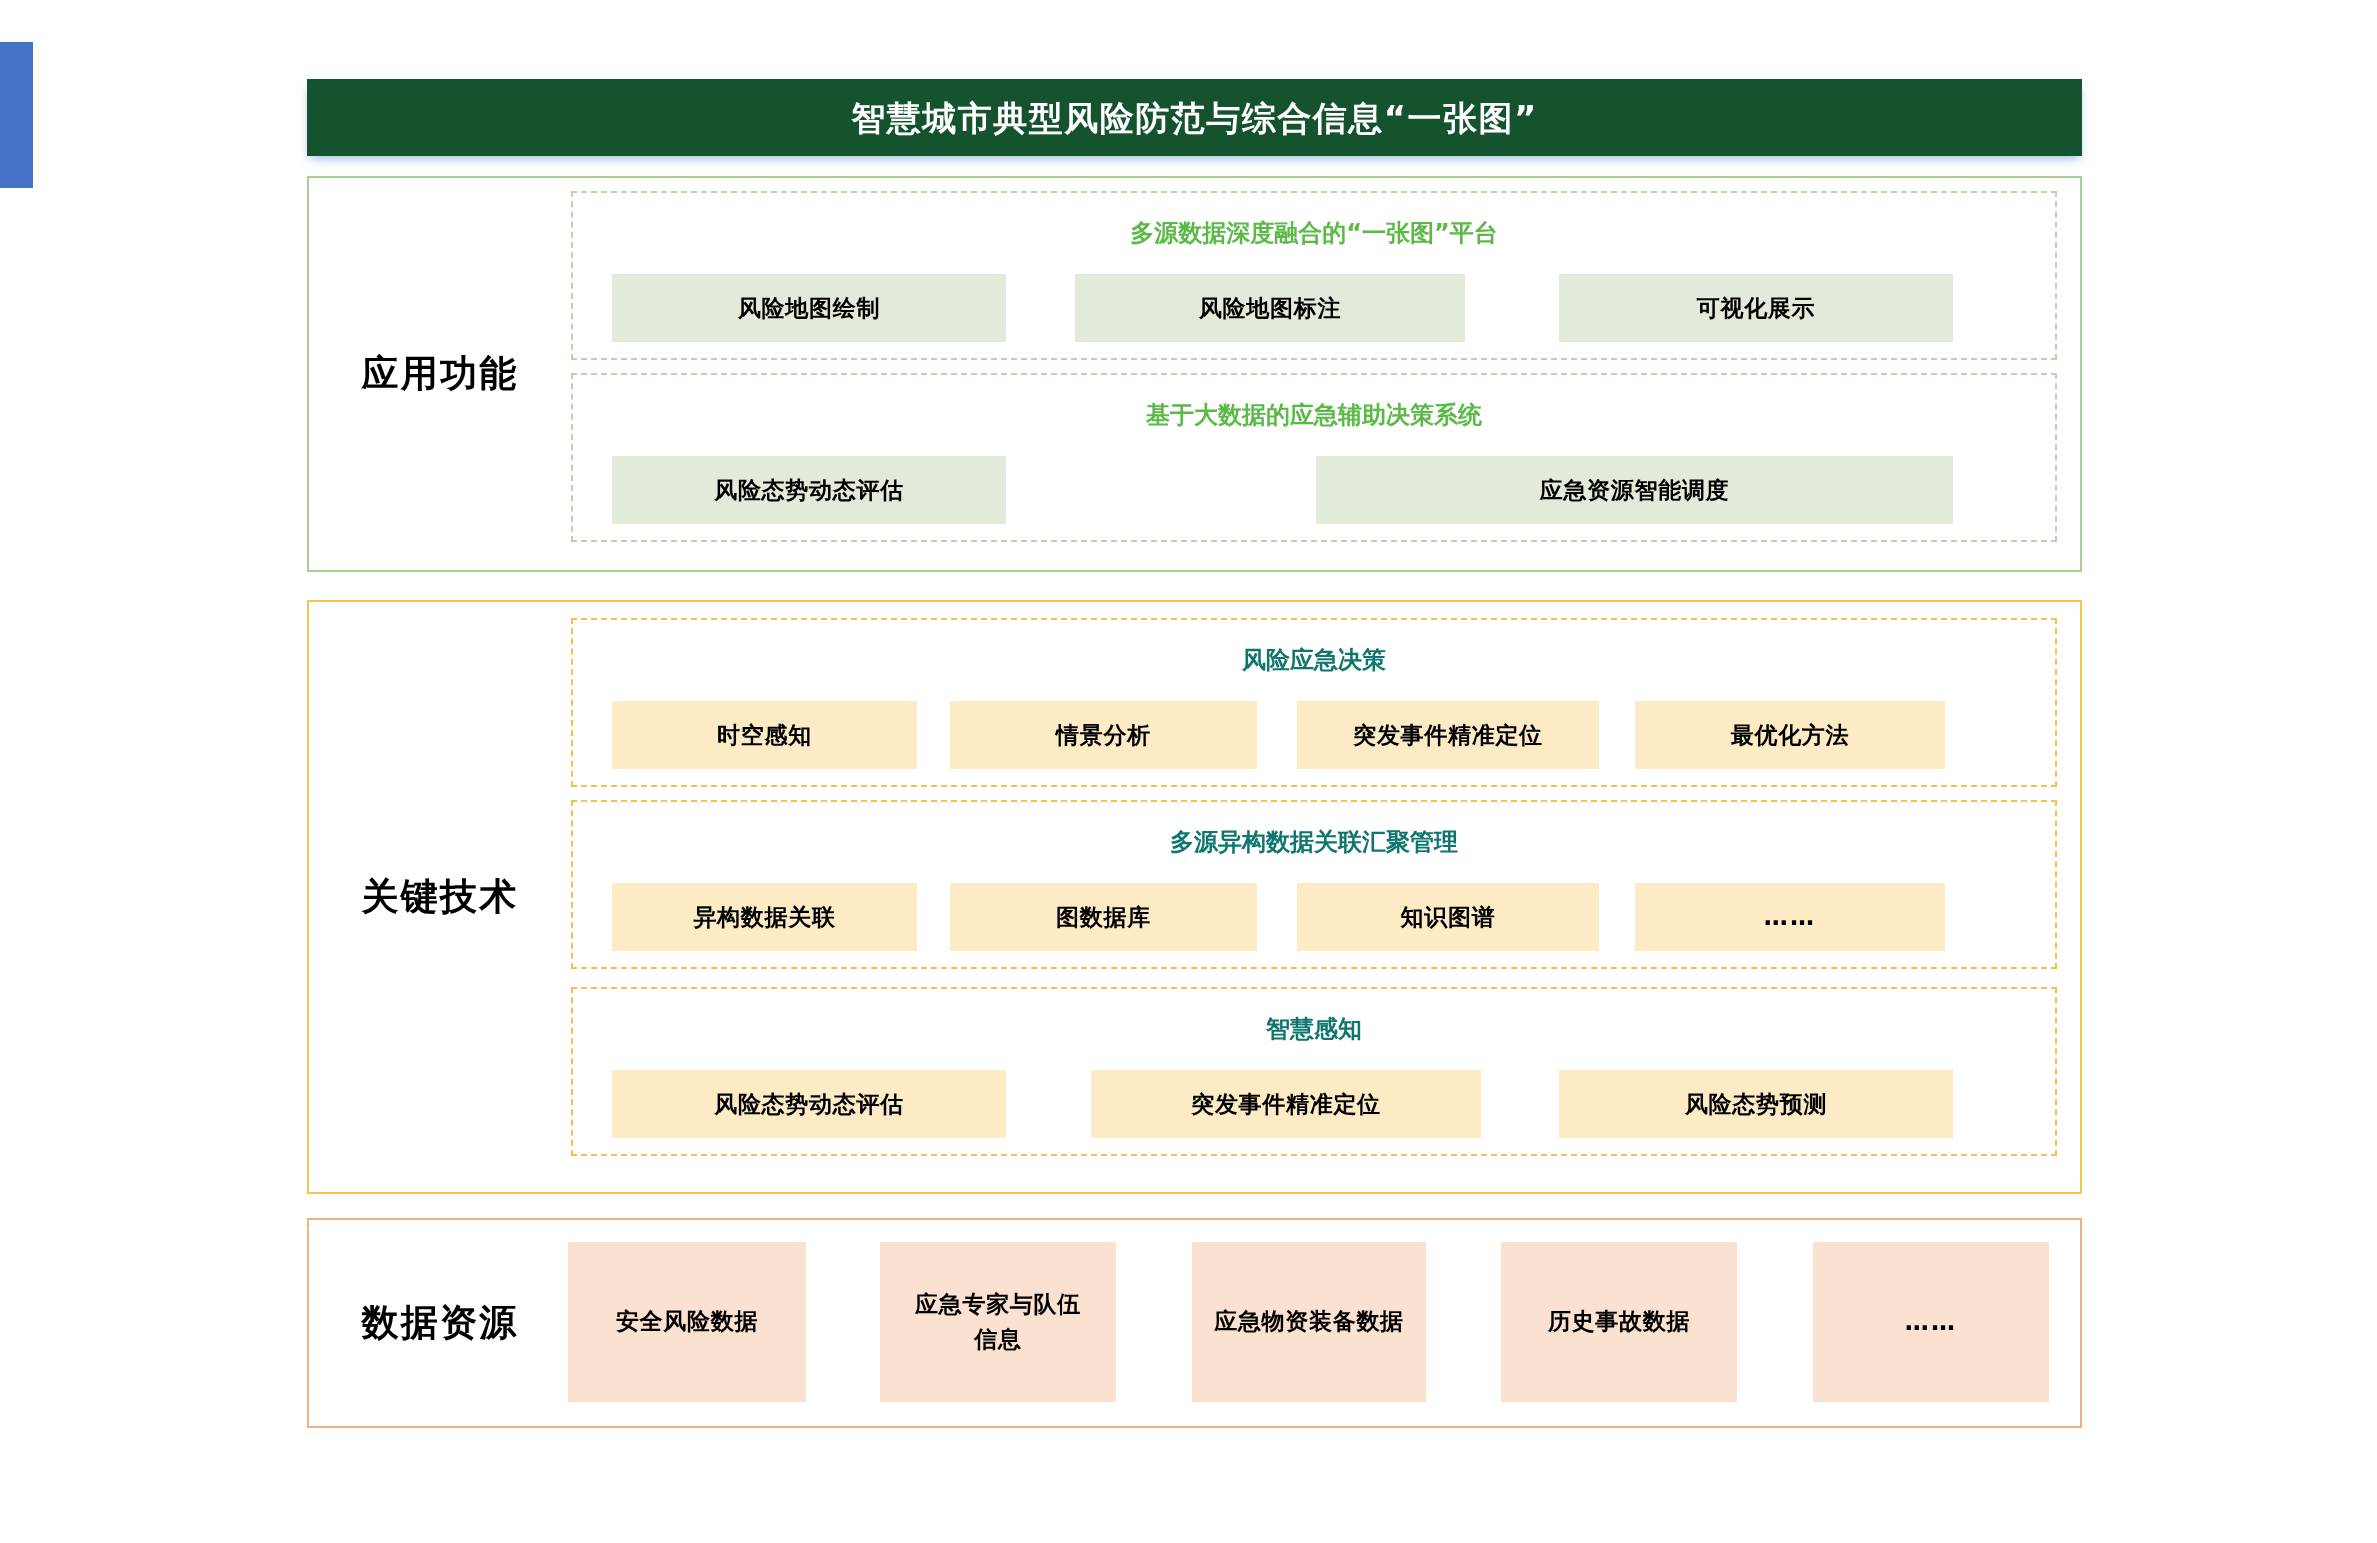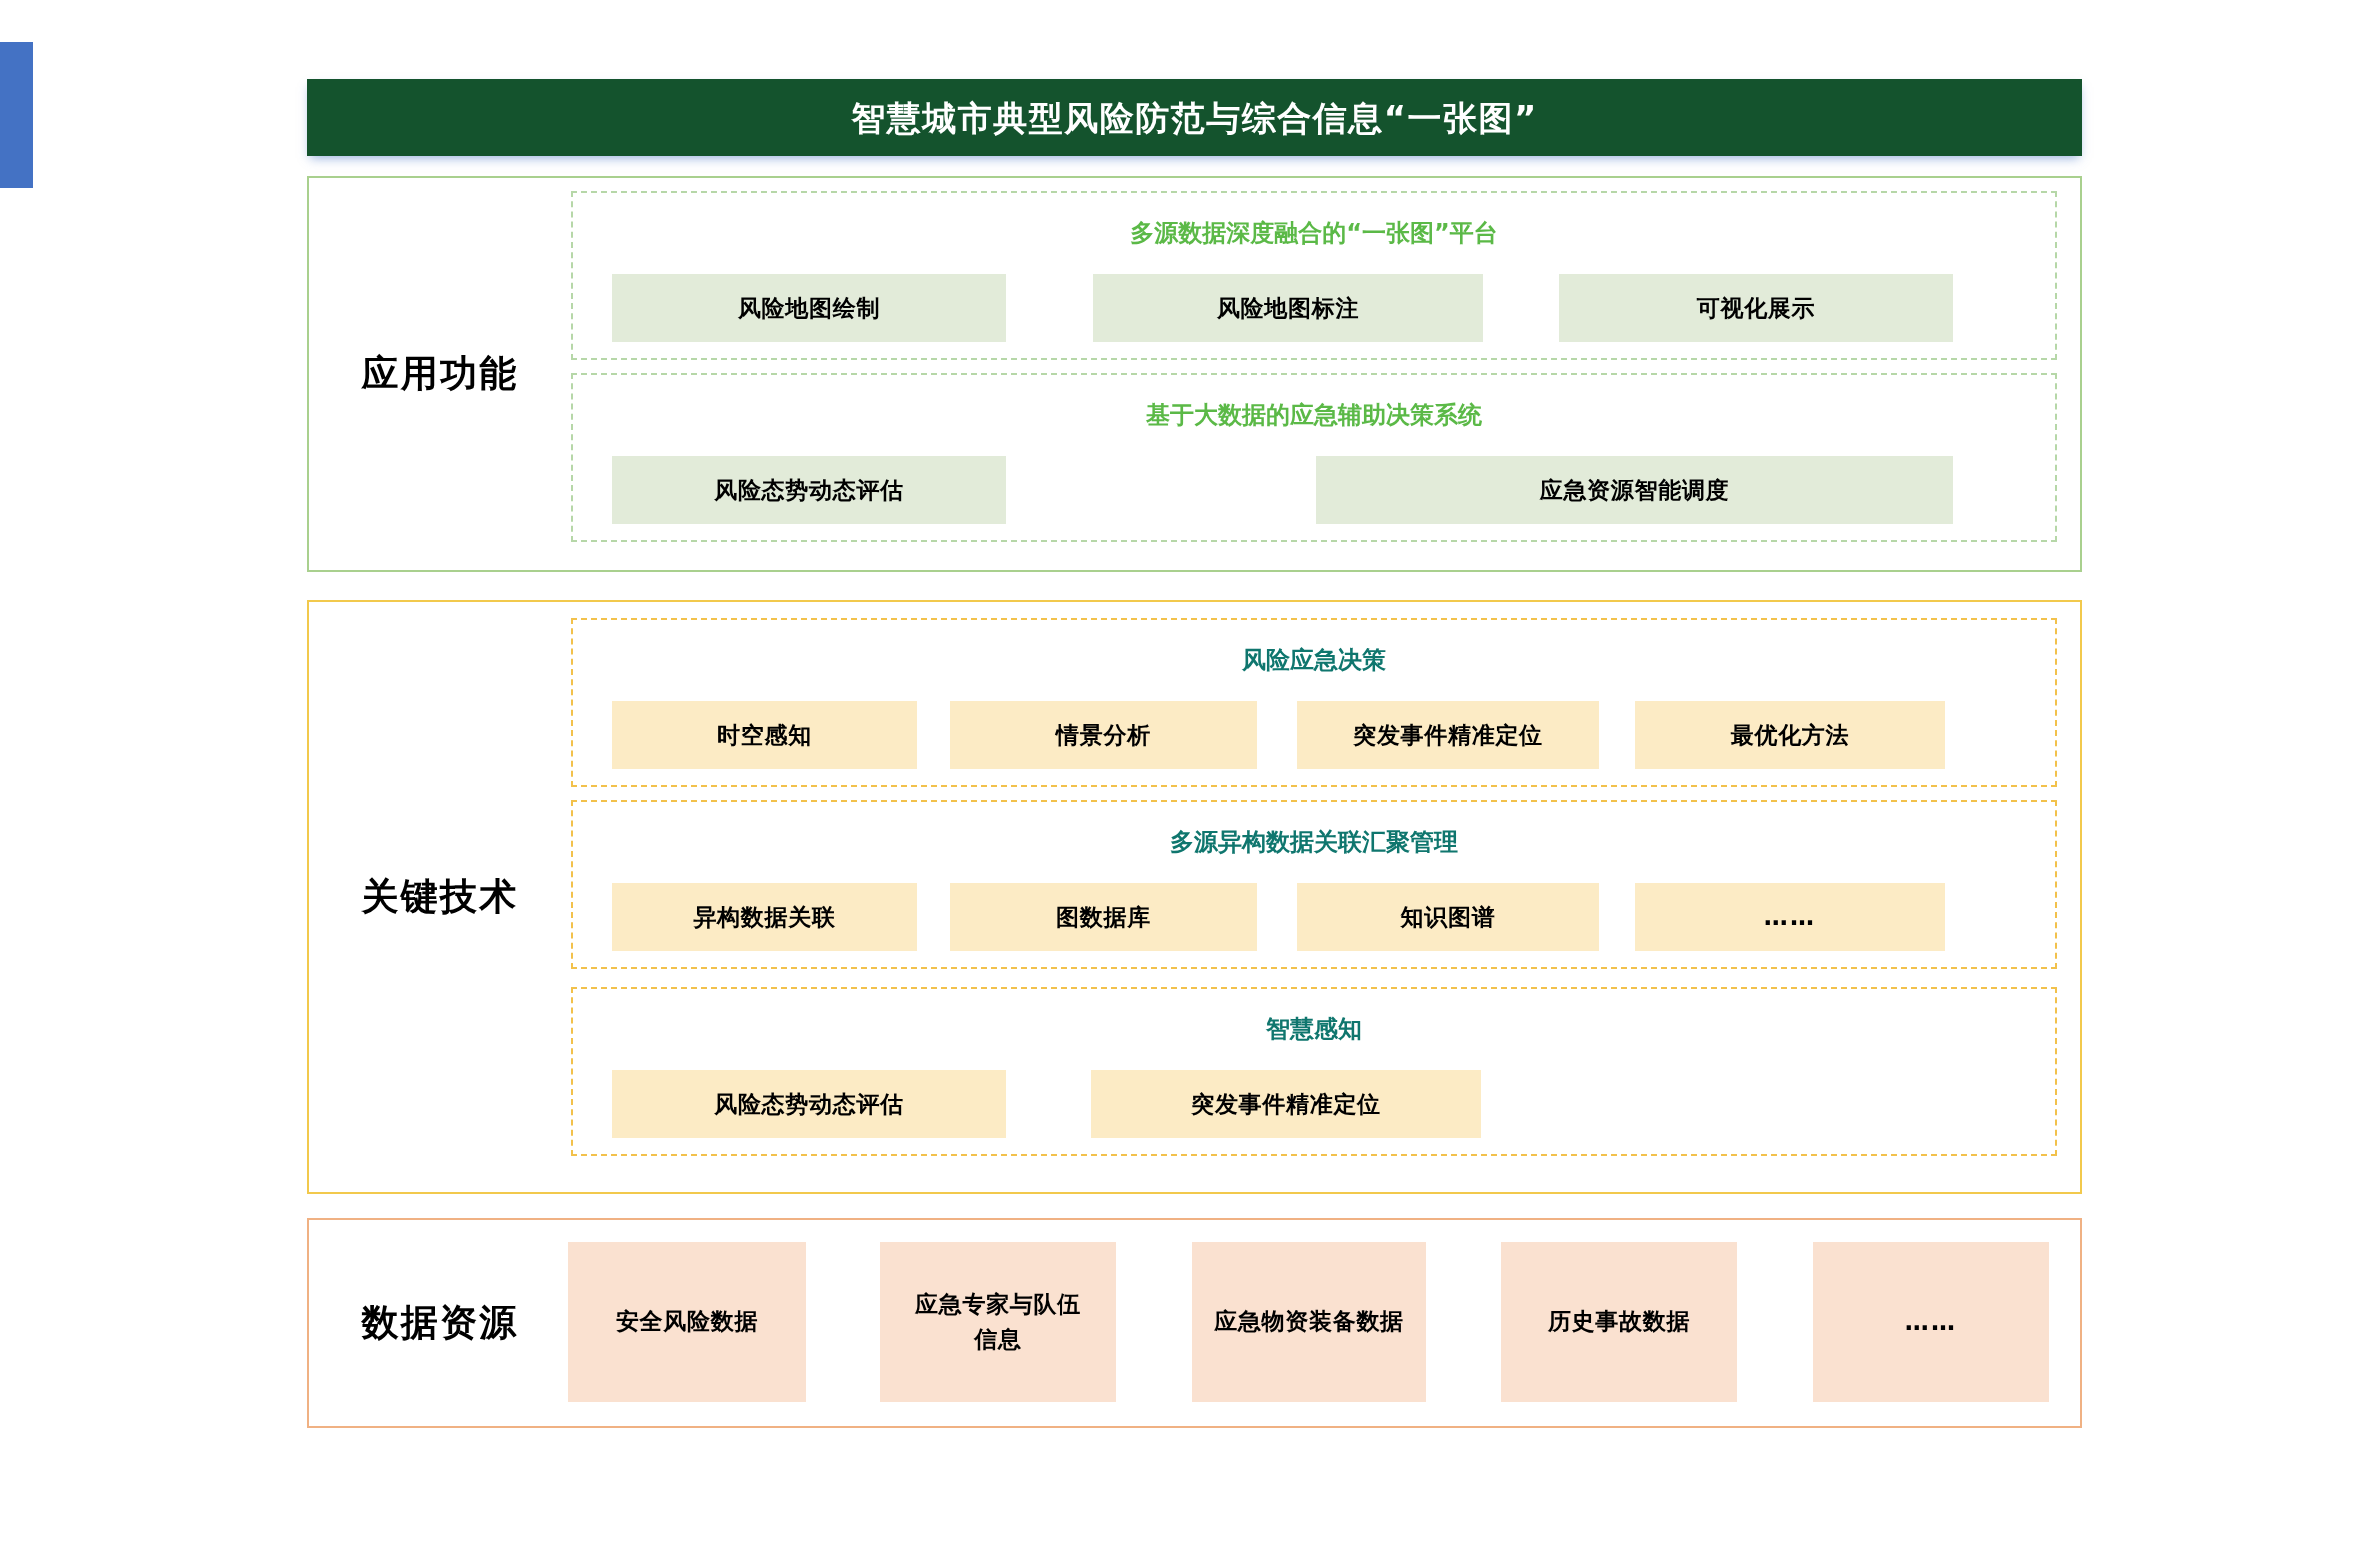--- a/index.html
+++ b/index.html
@@ -82,21 +82,21 @@
     <span class="title-text">智慧城市典型风险防范与综合信息“一张图”</span>
   </div>
 
   <div class="section sec-apps">
 
     <div class="side-label" style="top:0px;height:392px;">应用功能</div>
 
     <div class="group green" style="left:262px;top:13.4px;width:1486px;height:169px;">
       <div class="group-title green" style="top:28px;">多源数据深度融合的“一张图”平台</div>
       <div class="chip green" style="left:39px;top:81px;width:394px;height:68px;">风险地图绘制</div>
-      <div class="chip green" style="left:520px;top:81px;width:390px;height:68px;">风险地图标注</div>
+      <div class="chip green" style="left:502px;top:81px;width:390px;height:68px;">风险地图标注</div>
       <div class="chip green" style="left:986px;top:81px;width:394px;height:68px;">可视化展示</div>
     </div>
 
     <div class="group green" style="left:262px;top:195px;width:1486px;height:169px;">
       <div class="group-title green" style="top:28px;">基于大数据的应急辅助决策系统</div>
       <div class="chip green" style="left:39px;top:81px;width:394px;height:68px;">风险态势动态评估</div>
       <div class="chip green" style="left:743px;top:81px;width:637px;height:68px;">应急资源智能调度</div>
     </div>
   </div>
 
@@ -117,20 +117,21 @@
       <div class="chip gold" style="left:39px;top:81px;width:305px;height:68px;">异构数据关联</div>
       <div class="chip gold" style="left:377px;top:81px;width:307px;height:68px;">图数据库</div>
       <div class="chip gold" style="left:724px;top:81px;width:302px;height:68px;">知识图谱</div>
       <div class="chip gold dots" style="left:1062px;top:81px;width:310px;height:68px;">……</div>
     </div>
 
     <div class="group gold" style="left:262px;top:385px;width:1486px;height:169px;">
       <div class="group-title gold" style="top:28px;">智慧感知</div>
       <div class="chip gold" style="left:39px;top:81px;width:394px;height:68px;">风险态势动态评估</div>
       <div class="chip gold" style="left:518px;top:81px;width:390px;height:68px;">突发事件精准定位</div>
+      <div class="chip gold" style="left:986px;top:81px;width:394px;height:68px;">风险态势预测</div>
     </div>
   </div>
 
   <div class="section sec-data">
 
     <div class="side-label" style="top:0px;height:206px;">数据资源</div>
 
     <div class="chip peach" style="left:259px;top:21.5px;width:238px;height:160px;">安全风险数据</div>
     <div class="chip peach" style="left:571px;top:21.5px;width:236px;height:160px;padding:0 27px;">应急专家与队伍信息</div>
     <div class="chip peach" style="left:883px;top:21.5px;width:234px;height:160px;padding:0 22px;">应急物资装备数据</div>

